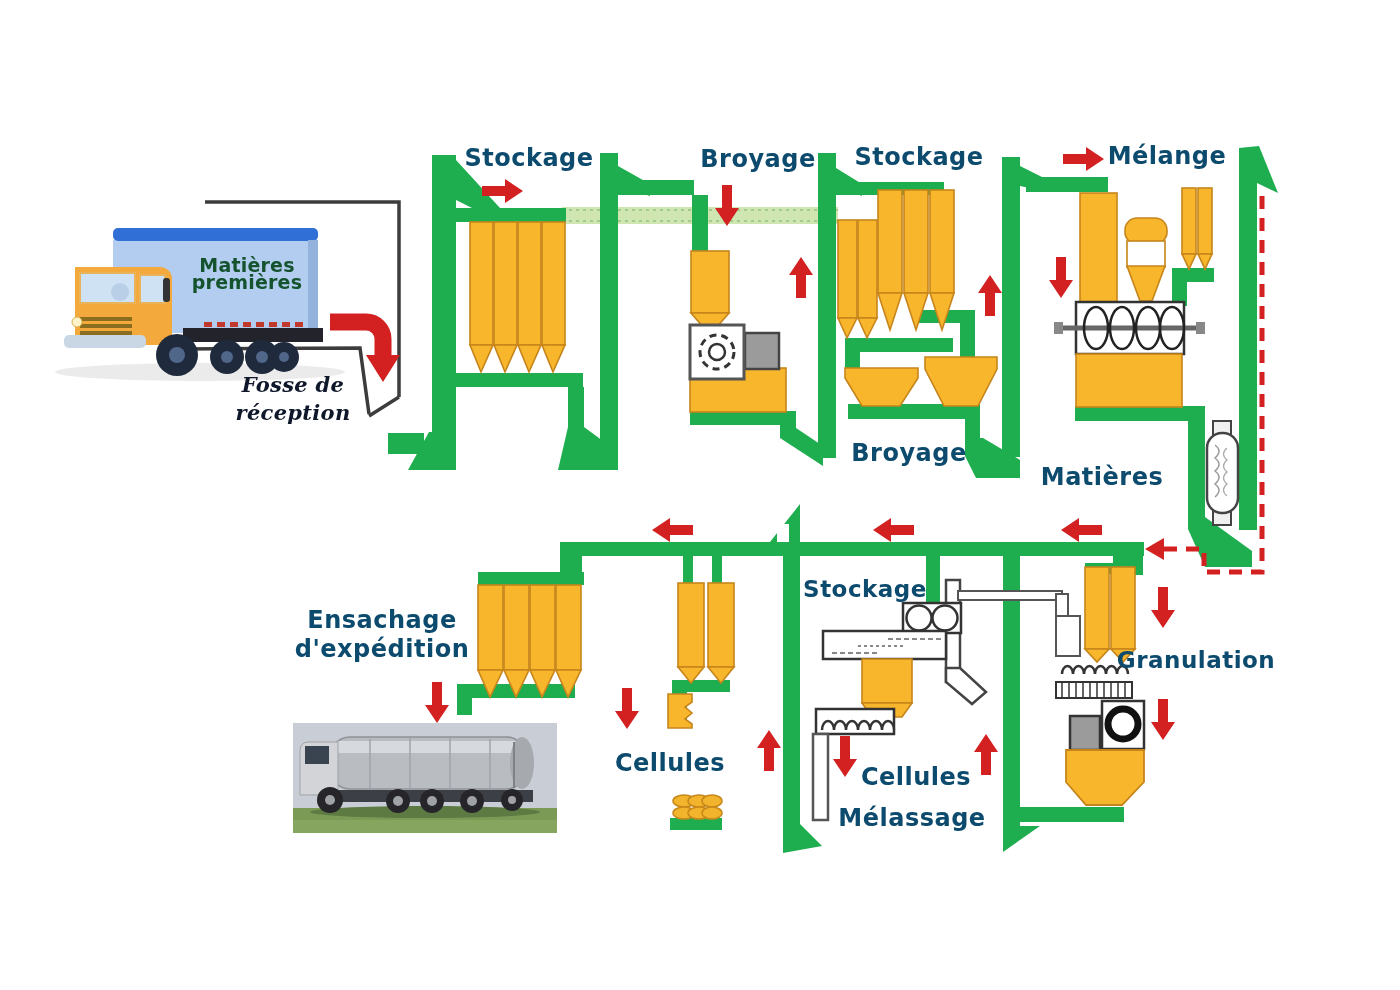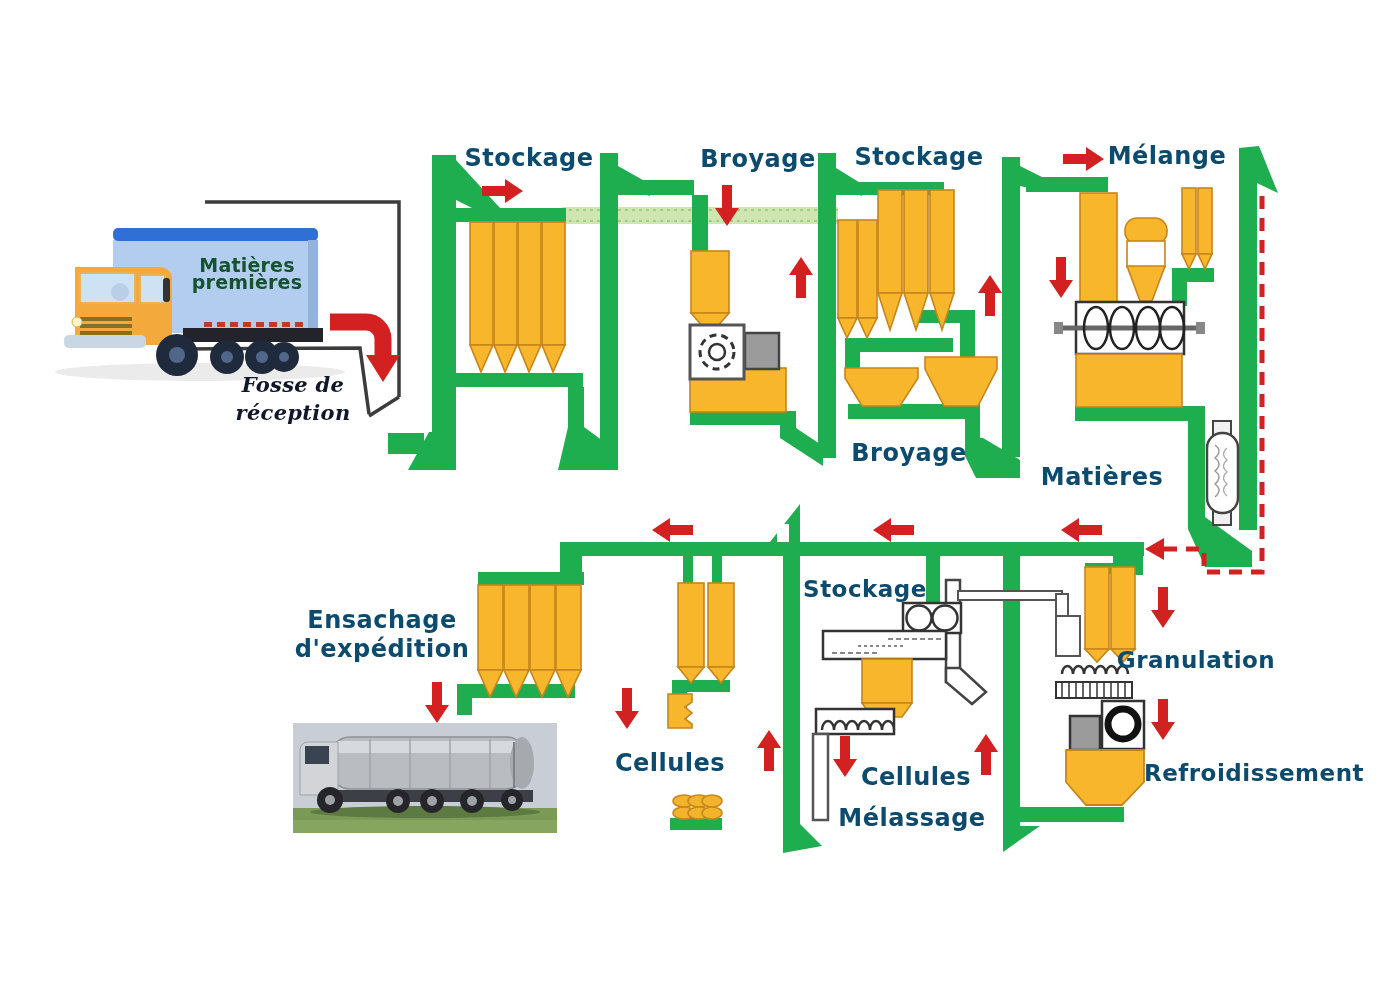--- a/index.html
+++ b/index.html
@@ -399,20 +399,19 @@
 <div class="lbl pit" style="left:293px;top:384px">Fosse de</div>
 <div class="lbl pit" style="left:293px;top:412px">réception</div>
 <div class="lbl" style="left:529px;top:158px">Stockage</div>
 <div class="lbl" style="left:758px;top:159px">Broyage</div>
 <div class="lbl" style="left:919px;top:157px">Stockage</div>
 <div class="lbl" style="left:1167px;top:156px">Mélange</div>
 <div class="lbl" style="left:909px;top:453px">Broyage</div>
 <div class="lbl" style="left:1102px;top:477px">Matières</div>
 <div class="lbl small" style="left:865px;top:589px">Stockage</div>
 <div class="lbl small" style="left:1196px;top:660px">Granulation</div>
-<div class="lbl small" style="left:1254px;top:773px">Refroidissement</div>
 <div class="lbl" style="left:382px;top:620px">Ensachage</div>
 <div class="lbl" style="left:382px;top:649px">d'expédition</div>
 <div class="lbl" style="left:670px;top:763px">Cellules</div>
 <div class="lbl" style="left:916px;top:777px">Cellules</div>
 <div class="lbl" style="left:912px;top:818px">Mélassage</div>
 
 </div>
 
 </body></html>

